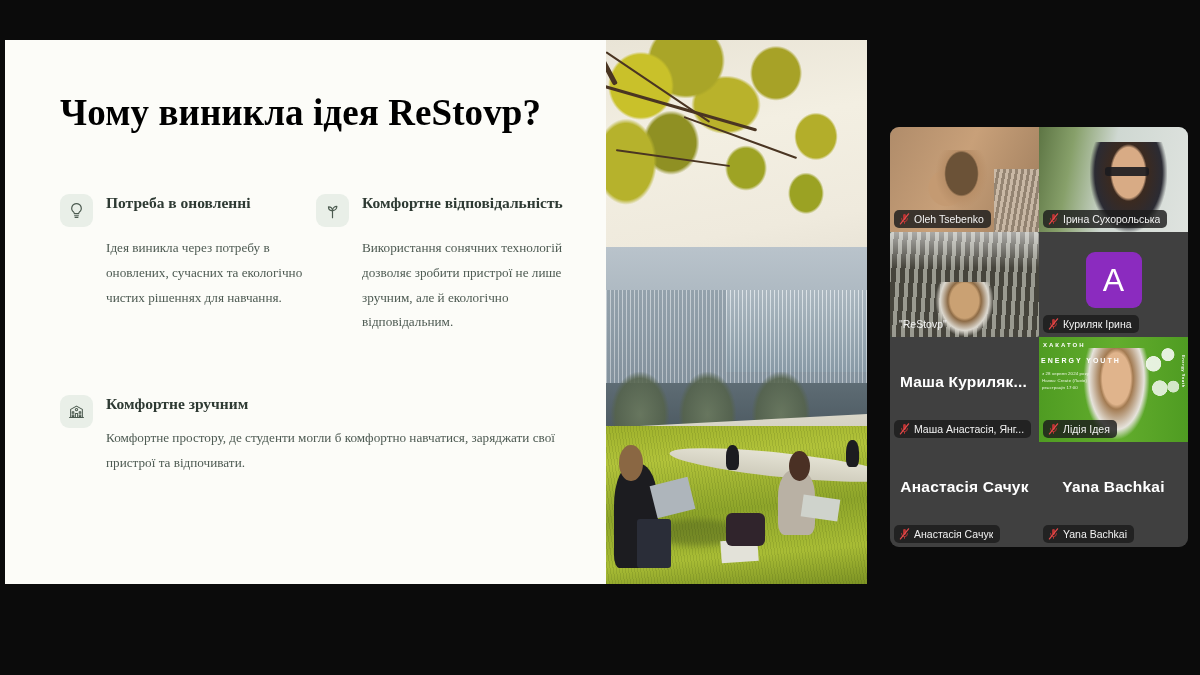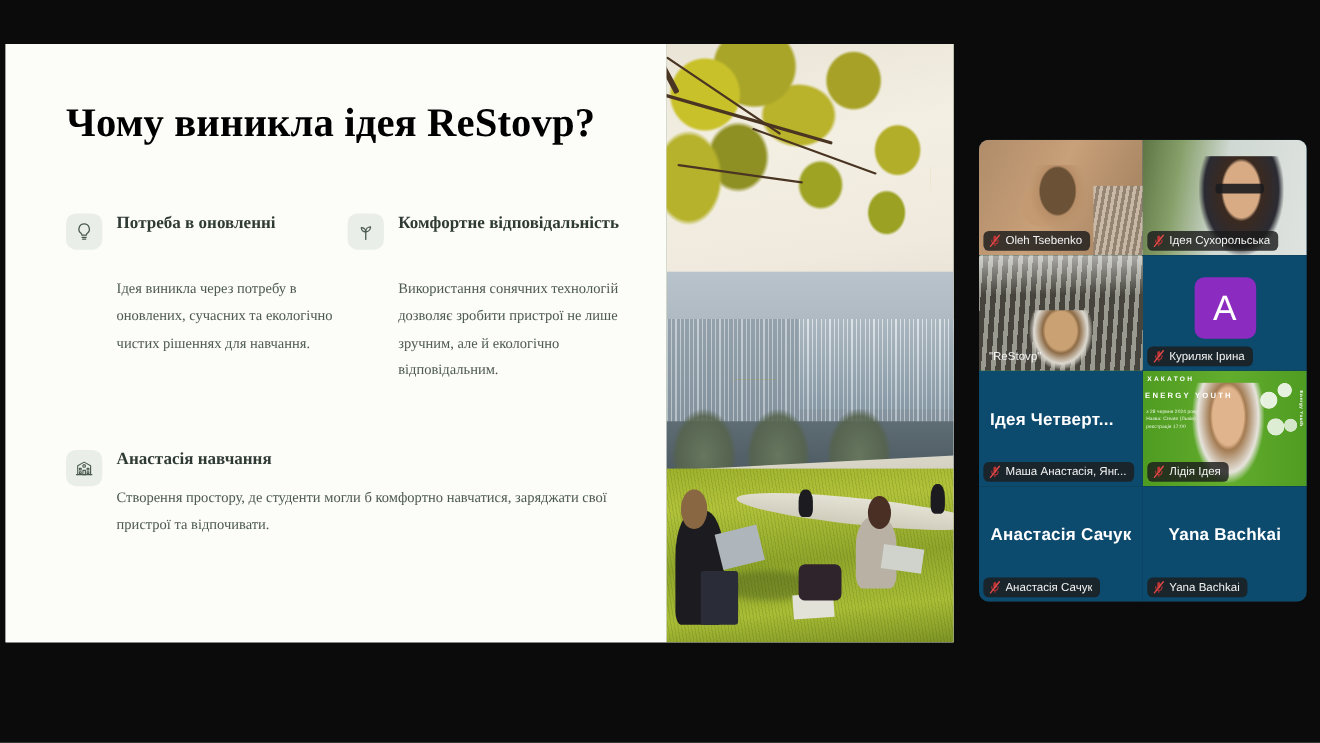--- a/index.html
+++ b/index.html
@@ -36,21 +36,21 @@
   }
   .feat-icon svg { display:block; }
   .feat-body { padding-top:1px; }
   .feat-title {
     font-family:"Liberation Serif", serif; font-weight:700;
     font-size:15.5px; line-height:1.33; color:#2e3a33;
   }
   .feat-text {
     font-family:"Liberation Serif", serif; font-weight:400;
     font-size:13.2px; line-height:1.88; color:#4d5a52;
-    margin-top:36px; max-width:200px;
+    margin-top:22px; max-width:200px;
   }
   .feature.wide { margin-top:58px; grid-column:1 / span 2; }
   .feature.wide .feat-text { max-width:470px; margin-top:11px; }
 
   
   #slide-photo { width:261px; height:100%; position:relative; overflow:hidden; background:#8fa27f; }
   .ph-sky {
     position:absolute; inset:0 0 52% 0;
     background:linear-gradient(170deg,#e9e4d6 0%,#f3efe2 35%,#efeadd 70%,#e2ddd0 100%);
   }
@@ -119,21 +119,21 @@
   }
   .ph-branch { position:absolute; background:#4a3522; transform-origin:left center; border-radius:2px; }
 
   
   #panel {
     position:absolute; left:890px; top:127px; width:298px; height:420px;
     background:#1c1c1c; border-radius:9px; overflow:hidden;
     display:grid; grid-template-columns:1fr 1fr; grid-template-rows:repeat(4,1fr);
     gap:0;
   }
-  .tile { position:relative; overflow:hidden; background:#0c4a6e; }
+  .tile { position:relative; overflow:hidden; background:#404040; }
   .tile.active { outline:2px solid #45e08a; outline-offset:-2px; border-radius:2px; z-index:3; }
 
   .tile-name {
     position:absolute; left:4px; bottom:4px; z-index:6;
     display:flex; align-items:center; gap:4px;
     background:rgba(28,28,28,.82); border-radius:5px;
     padding:2px 7px 2px 5px; max-width:calc(100% - 8px);
   }
   .tile-name .lbl {
     color:#f2f2f2; font-size:10.5px; line-height:14px;
@@ -270,22 +270,22 @@
               <path d="M4.6 19.6V9.3l7.4-4.1 7.4 4.1v10.3"></path>
               <circle cx="12" cy="9.6" r="1.5"></circle>
               <rect x="10.6" y="14.6" width="2.8" height="5"></rect>
               <rect x="6.6" y="12.3" width="2" height="2"></rect>
               <rect x="15.4" y="12.3" width="2" height="2"></rect>
               <rect x="6.6" y="16.3" width="2" height="2"></rect>
               <rect x="15.4" y="16.3" width="2" height="2"></rect>
             </svg>
           </span>
           <div class="feat-body">
-            <div class="feat-title">Анастасія навчання</div>
-            <div class="feat-text">Створення простору, де студенти могли б комфортно навчатися, заряджати свої пристрої та відпочивати.</div>
+            <div class="feat-title">Комфортне зручним</div>
+            <div class="feat-text">Комфортне простору, де студенти могли б комфортно навчатися, заряджати свої пристрої та відпочивати.</div>
           </div>
         </div>
 
       </div>
     </div>
 
     <div id="slide-photo">
       <div class="ph-sky"></div>
       <div class="ph-bldg"></div>
       <div class="ph-bldg2"></div>
@@ -340,21 +340,21 @@
 
     <div class="tile">
       <div class="cam iryna"></div>
       <div class="tile-name">
         <svg class="mic" viewBox="0 0 14 16">
           <path d="M7 1.4a1.9 1.9 0 0 1 1.9 1.9v4a1.9 1.9 0 0 1-3.8 0v-4A1.9 1.9 0 0 1 7 1.4z" fill="#b33"></path>
           <path d="M3.2 7.1v.6a3.8 3.8 0 0 0 7.6 0v-.6" stroke="#b33" stroke-width="1.3" fill="none" stroke-linecap="round"></path>
           <path d="M7 11.5v2.3" stroke="#b33" stroke-width="1.3" stroke-linecap="round"></path>
           <path d="M1.6 14.6 12.4 1.1" stroke="#e24a4a" stroke-width="1.7" stroke-linecap="round"></path>
         </svg>
-        <span class="lbl">Ідея Сухорольська</span>
+        <span class="lbl">Ірина Сухорольська</span>
       </div>
     </div>
 
     <div class="tile active">
       <div class="cam restovp"></div>
       <div class="tile-name plain">
         <span class="lbl">"ReStovp"</span>
       </div>
     </div>
 
@@ -365,21 +365,21 @@
           <path d="M7 1.4a1.9 1.9 0 0 1 1.9 1.9v4a1.9 1.9 0 0 1-3.8 0v-4A1.9 1.9 0 0 1 7 1.4z" fill="#b33"></path>
           <path d="M3.2 7.1v.6a3.8 3.8 0 0 0 7.6 0v-.6" stroke="#b33" stroke-width="1.3" fill="none" stroke-linecap="round"></path>
           <path d="M7 11.5v2.3" stroke="#b33" stroke-width="1.3" stroke-linecap="round"></path>
           <path d="M1.6 14.6 12.4 1.1" stroke="#e24a4a" stroke-width="1.7" stroke-linecap="round"></path>
         </svg>
         <span class="lbl">Куриляк Ірина</span>
       </div>
     </div>
 
     <div class="tile">
-      <div class="tile-bigname left">Ідея  Четверт...</div>
+      <div class="tile-bigname left">Маша  Куриляк...</div>
       <div class="tile-name">
         <svg class="mic" viewBox="0 0 14 16">
           <path d="M7 1.4a1.9 1.9 0 0 1 1.9 1.9v4a1.9 1.9 0 0 1-3.8 0v-4A1.9 1.9 0 0 1 7 1.4z" fill="#b33"></path>
           <path d="M3.2 7.1v.6a3.8 3.8 0 0 0 7.6 0v-.6" stroke="#b33" stroke-width="1.3" fill="none" stroke-linecap="round"></path>
           <path d="M7 11.5v2.3" stroke="#b33" stroke-width="1.3" stroke-linecap="round"></path>
           <path d="M1.6 14.6 12.4 1.1" stroke="#e24a4a" stroke-width="1.7" stroke-linecap="round"></path>
         </svg>
         <span class="lbl">Маша Анастасія, Янг...</span>
       </div>
     </div>

